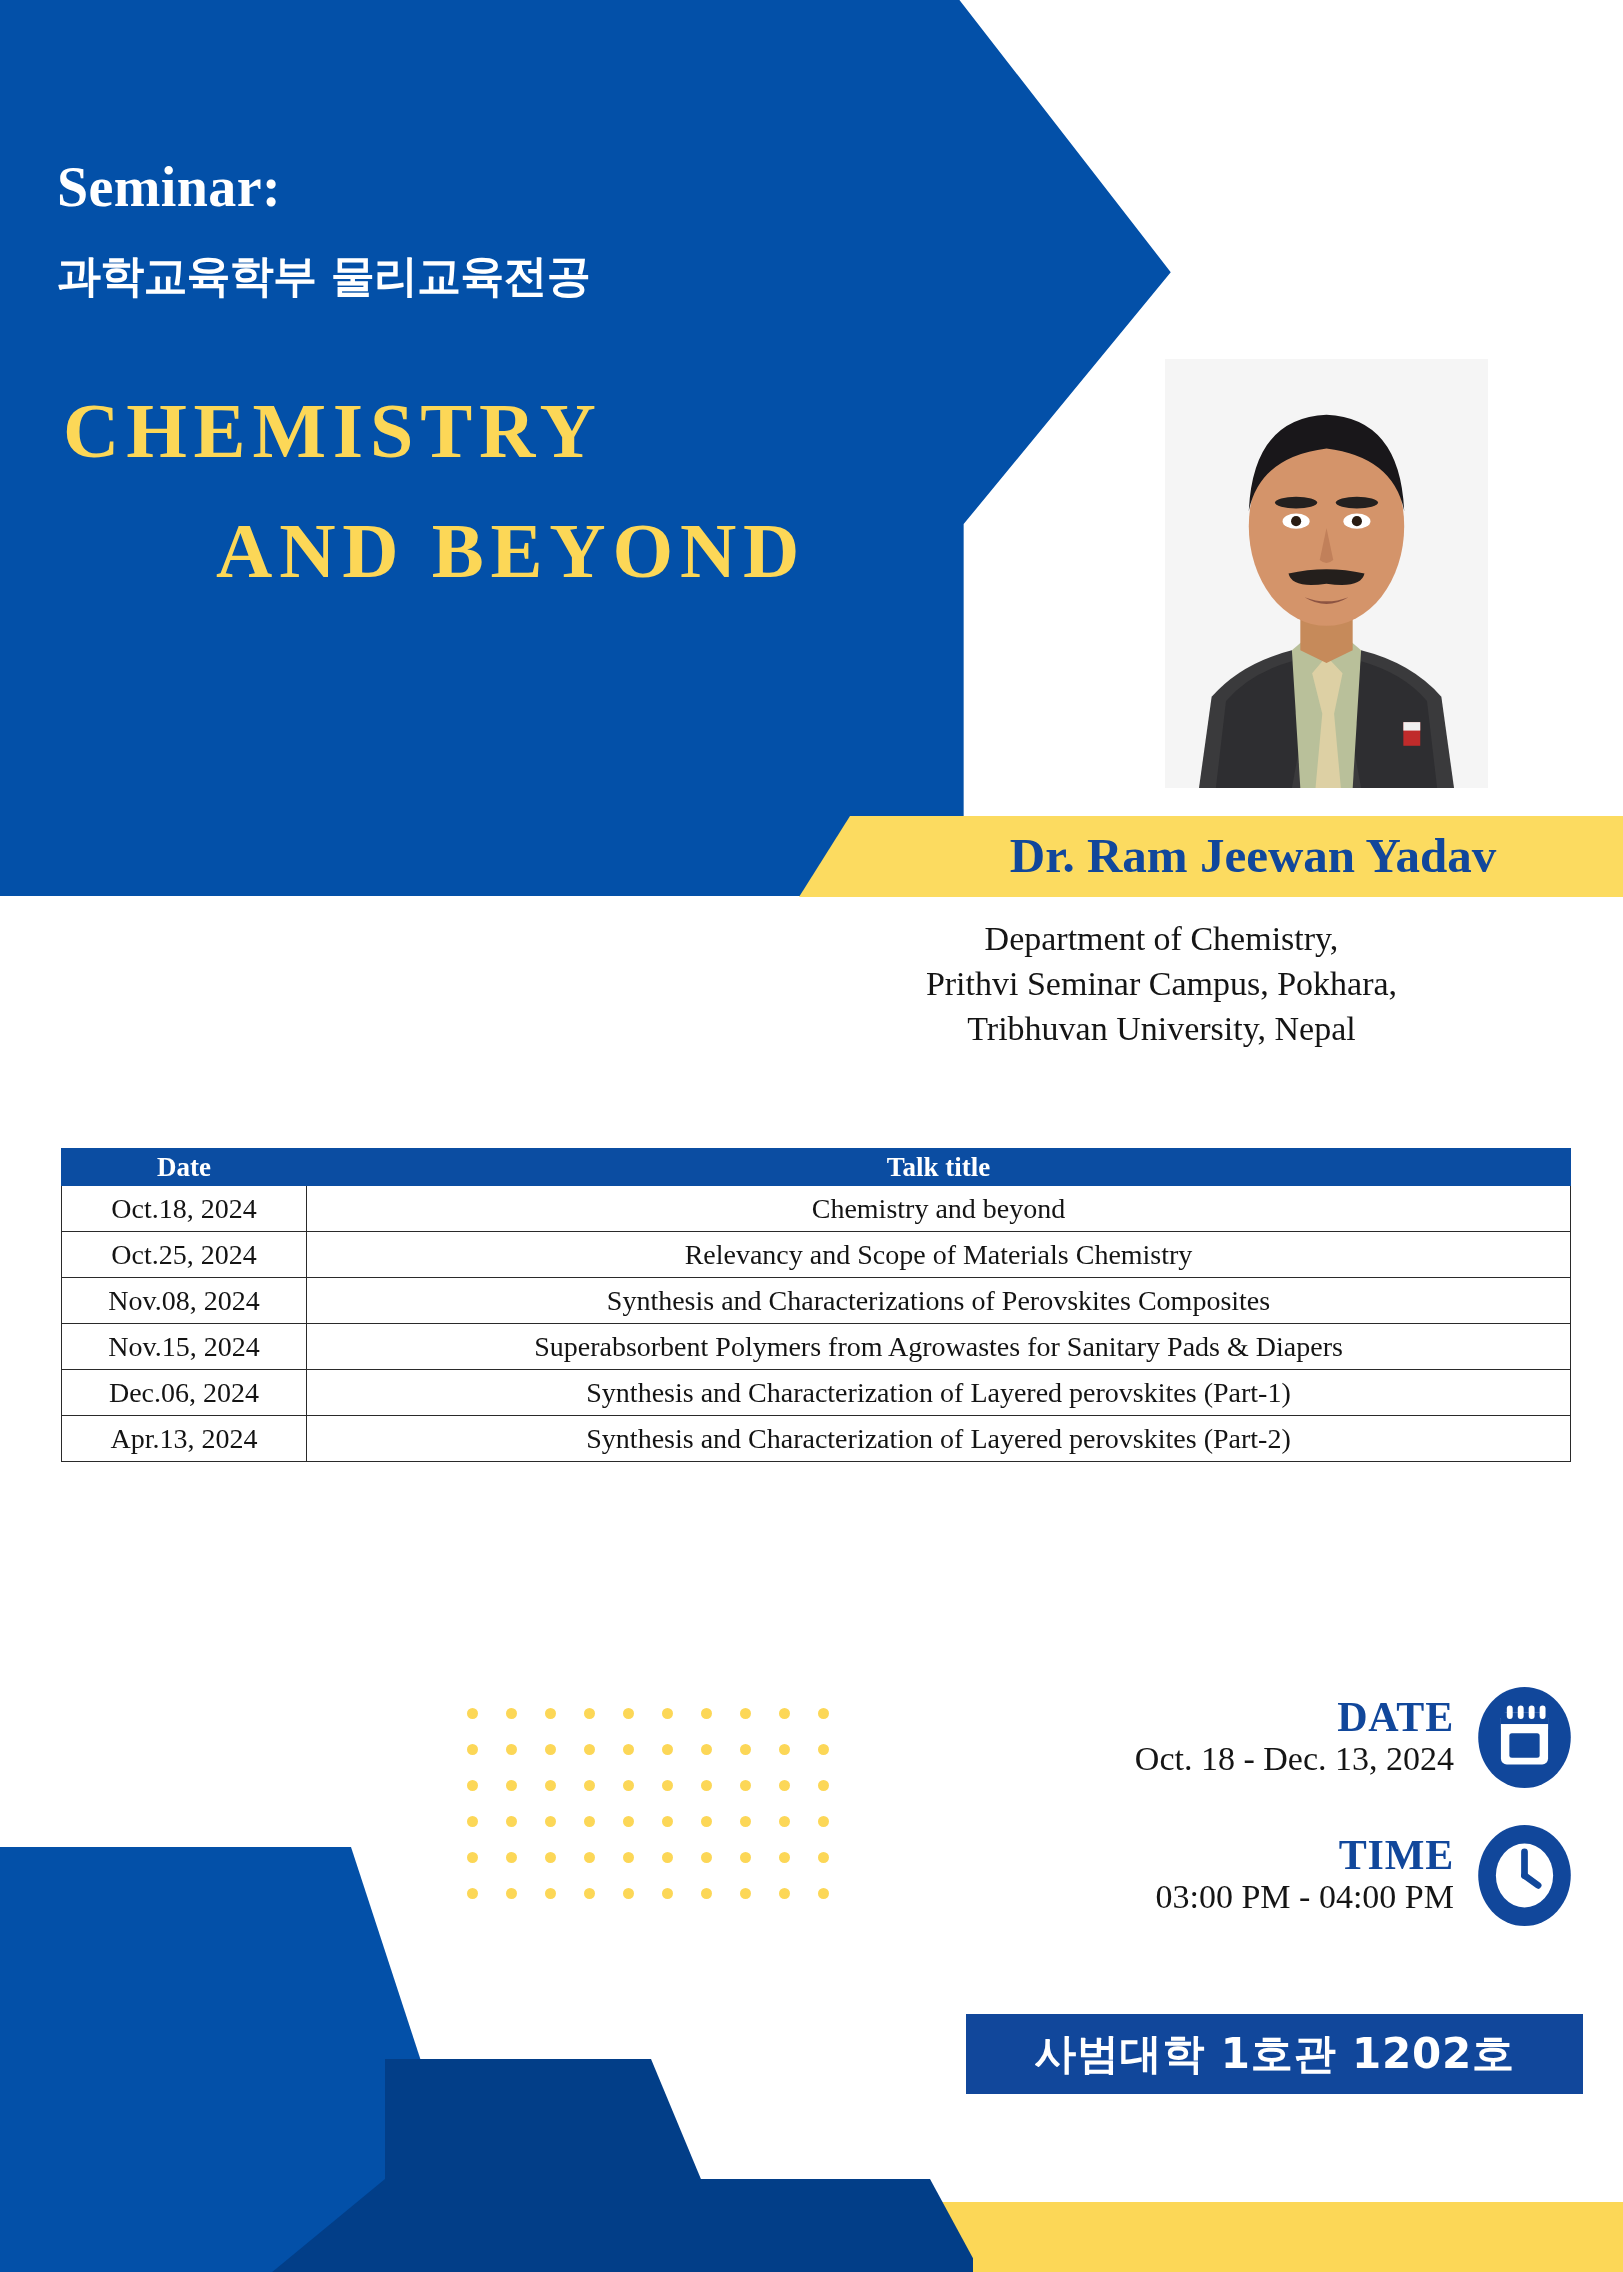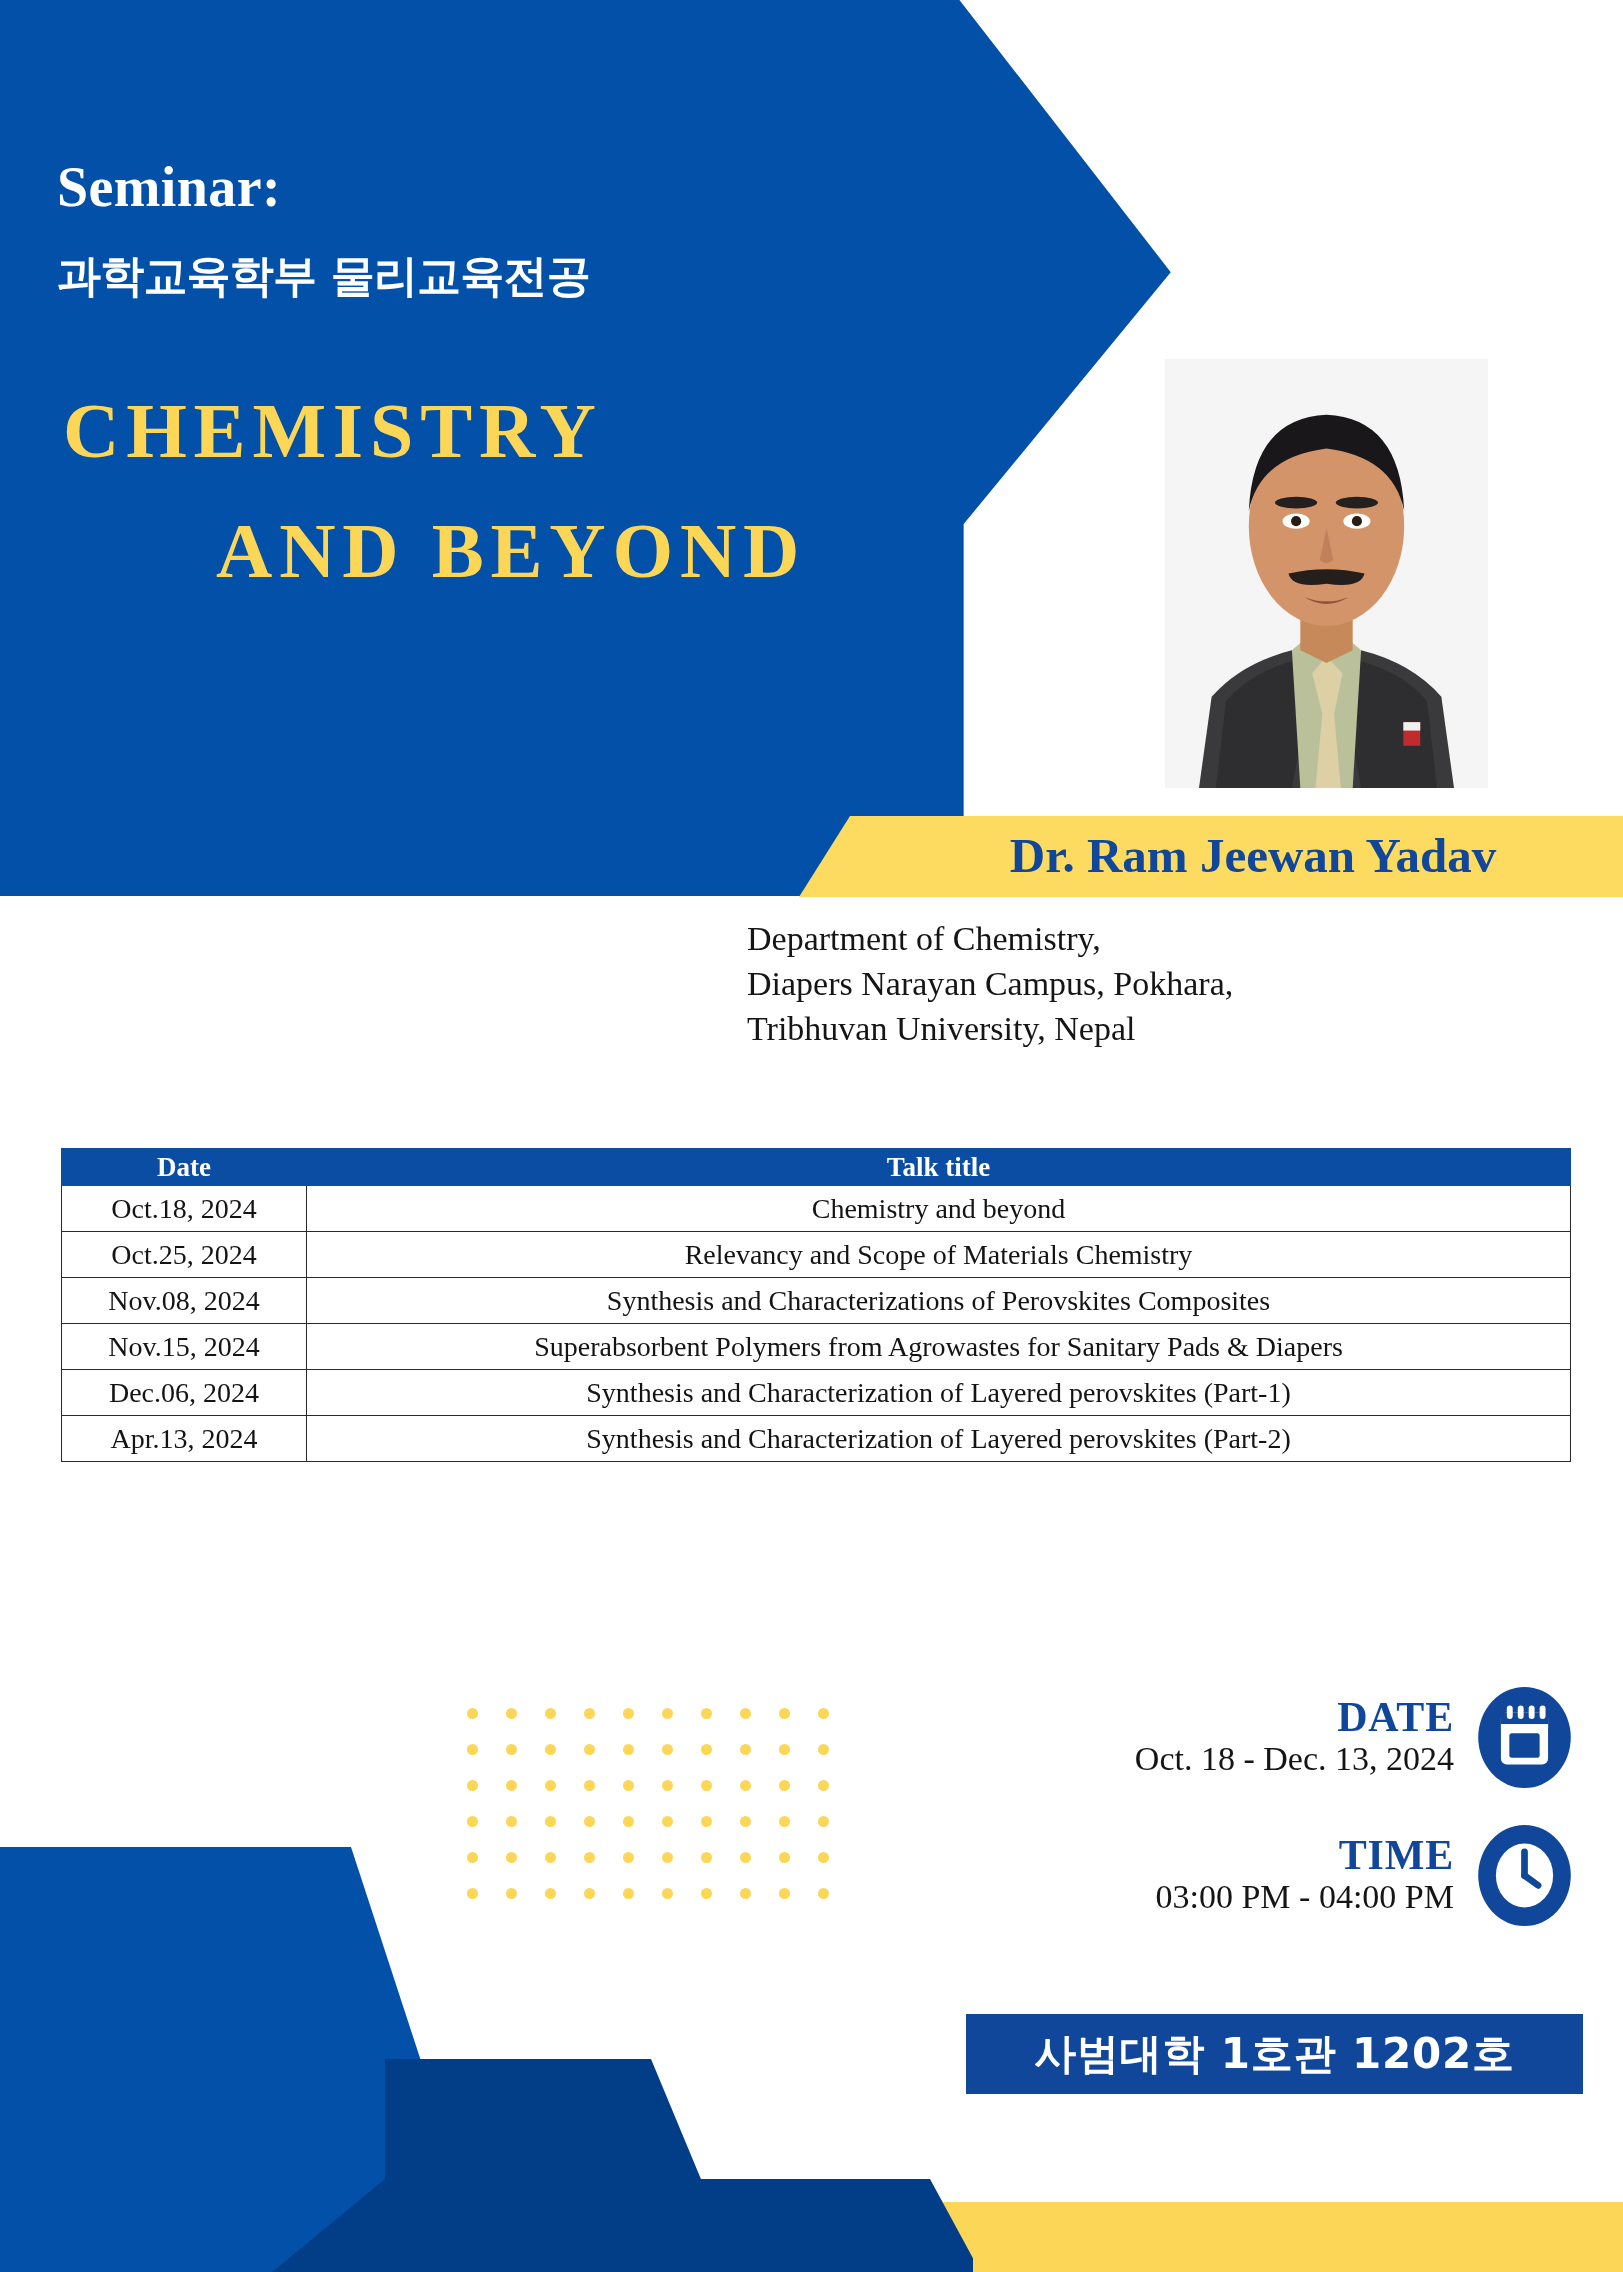--- a/index.html
+++ b/index.html
@@ -52,21 +52,21 @@
     z-index:7;
   }
   #speaker-name {
     position:absolute; left:896px; top:827px;
     width:714px; text-align:center;
     font-size:49px; font-weight:bold; color:#11479B;
     z-index:8;
   }
   #affiliation {
     position:absolute; right:47px; top:917px;
-    width:829px; text-align:left;
+    width:829px; text-align:center;
     font-size:34px; line-height:1.32; color:#151515;
     z-index:5;
   }
   #affiliation div { white-space:nowrap; }
 
   
   #schedule-table {
     position:absolute; left:61px; top:1148px;
     width:1510px;
     border-collapse:collapse;
@@ -200,21 +200,21 @@
     <rect x="282" y="430" width="20" height="28" fill="#c02b2b"></rect>
     <rect x="282" y="430" width="20" height="10" fill="#f0f0f0"></rect>
   </svg>
 </div>
 
 <div id="name-band"></div>
 <div id="speaker-name">Dr. Ram Jeewan Yadav</div>
 
 <div id="affiliation">
   <div>Department of Chemistry,</div>
-  <div>Diapers Narayan Campus, Pokhara,</div>
+  <div>Prithvi Seminar Campus, Pokhara,</div>
   <div>Tribhuvan University, Nepal</div>
 </div>
 
 <table id="schedule-table">
   <thead>
     <tr>
       <th class="date-head">Date</th>
       <th>Talk title</th>
     </tr>
   </thead>

